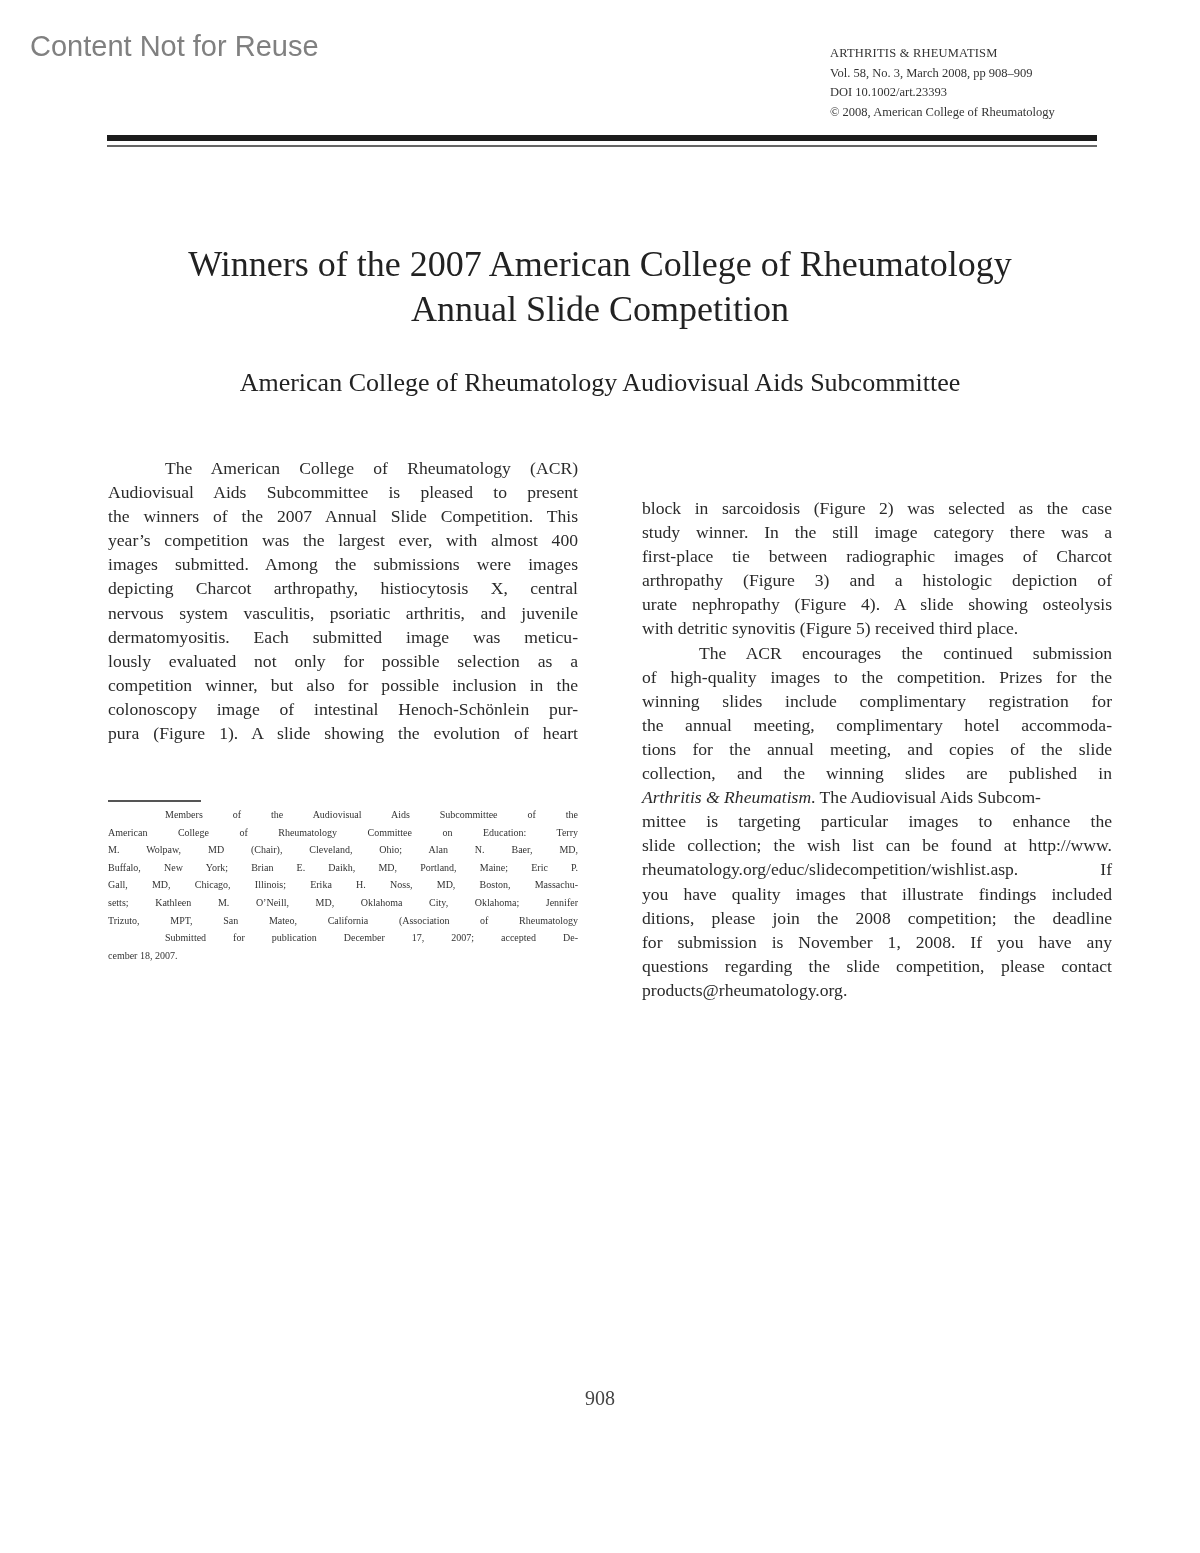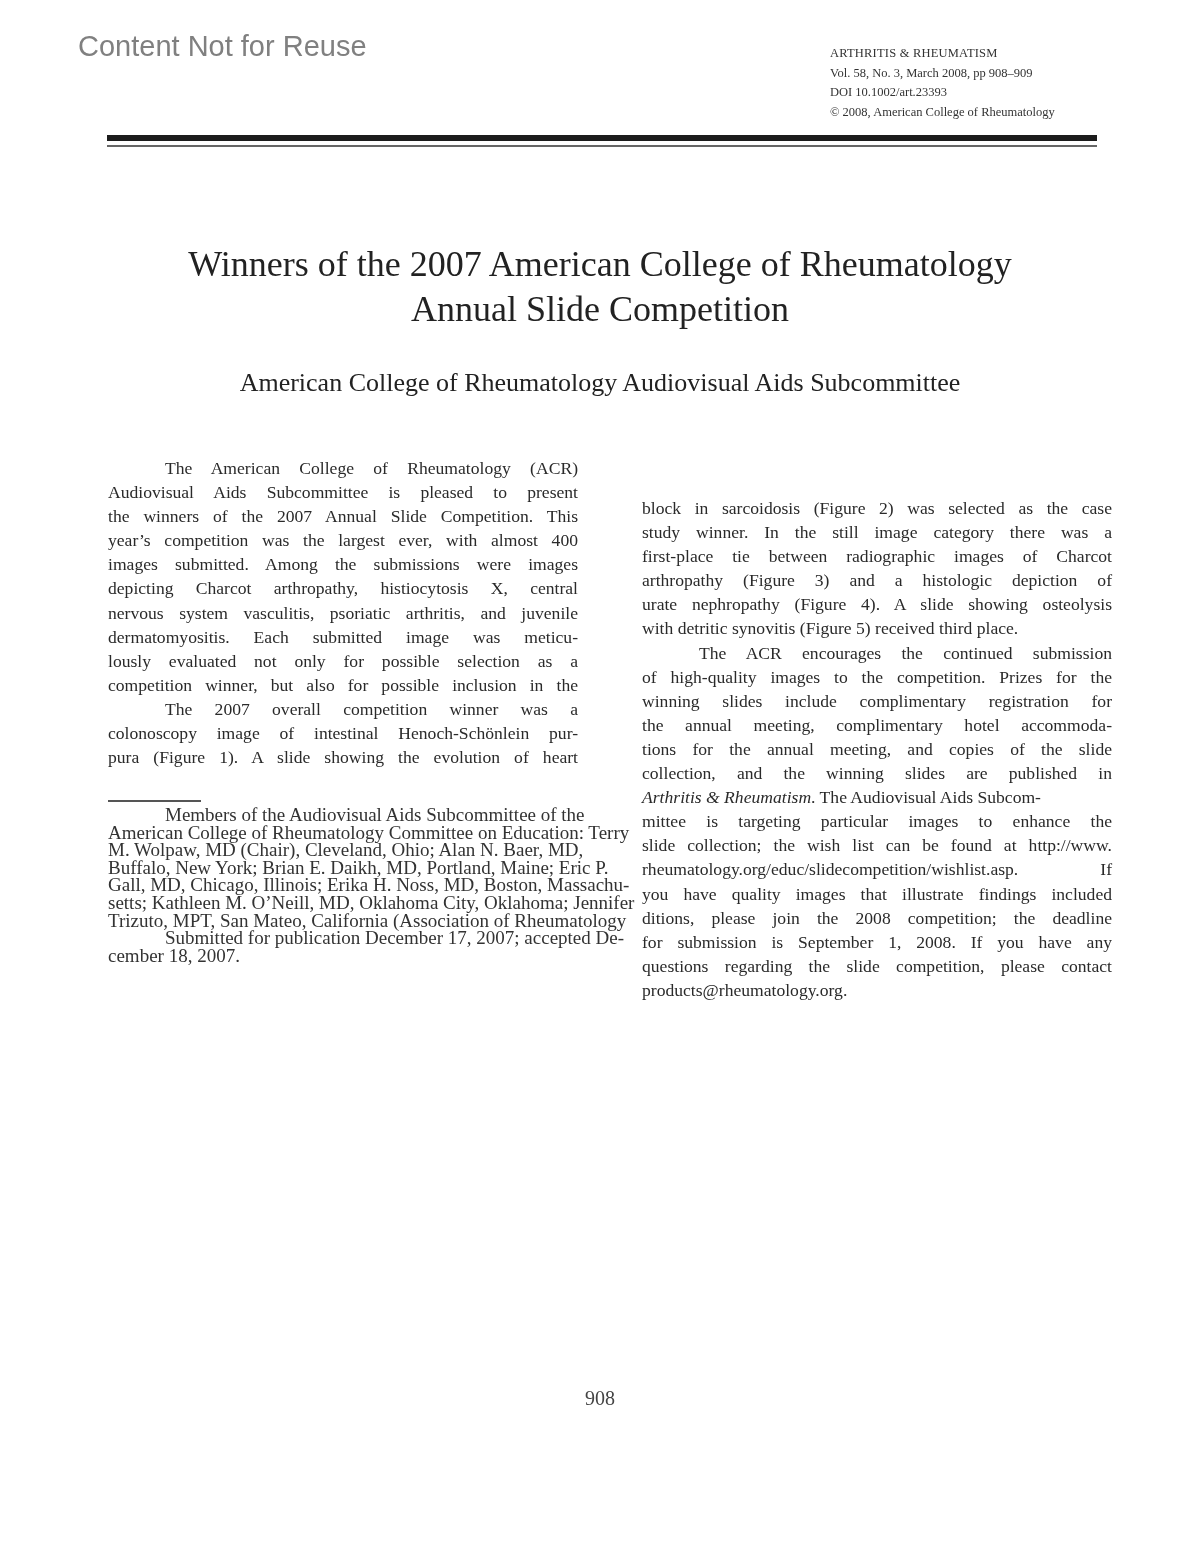--- a/index.html
+++ b/index.html
@@ -1,35 +1,35 @@
 <!DOCTYPE html>
 <html><head>
 <meta charset="utf-8">
 <style>
   html, body { margin: 0; padding: 0; background: #ffffff; }
   body { width: 1200px; height: 1553px; position: relative; overflow: hidden;
          font-family: "Liberation Serif", "DejaVu Serif", serif; color: #2a2a2a; }
   .watermark { position: absolute; left: 30px; top: 30px; font-family: "Liberation Sans", "DejaVu Sans", sans-serif;
-               font-size: 29px; color: #808080; letter-spacing: 0px; margin-left: 48px; }
+               font-size: 29px; color: #808080; letter-spacing: 0px; }
   .journal-info { position: absolute; left: 830px; top: 44px; font-size: 12.5px; line-height: 19.5px; color: #333; }
   .journal-info .jname { letter-spacing: 0.2px; }
   .rule-thick { position: absolute; left: 107px; width: 990px; top: 135px; height: 6px; background: #1c1c1c; }
   .rule-thin { position: absolute; left: 107px; width: 990px; top: 145px; height: 2px; background: #666; }
   .title { position: absolute; left: 100px; width: 1000px; top: 242px; text-align: center;
            font-size: 36px; line-height: 45px; color: #222; }
   .byline { position: absolute; left: 100px; width: 1000px; top: 366px; text-align: center;
             font-size: 26px; line-height: 34px; color: #222; }
   .col { position: absolute; width: 470px; font-size: 17.6px; line-height: 24.1px; color: #2a2a2a; }
   .col-left { left: 108px; top: 456px; }
   .col-right { left: 642px; top: 456px; margin-top: 40px; }
   .ln { display: block; text-align: justify; text-align-last: justify; white-space: nowrap; height: 24.1px; }
   .ln.last { text-align-last: left; }
   .ln.indent { text-indent: 57px; }
   .fn-rule { position: absolute; left: 108px; top: 800px; width: 93px; height: 2px; background: #555; }
-  .footnote { position: absolute; left: 108px; top: 806px; width: 470px; font-size: 19px; line-height: 17.6px; color: #333; }
+  .footnote { position: absolute; left: 108px; top: 806px; width: 470px; font-size: 10px; line-height: 17.6px; color: #333; }
   .footnote .ln { height: 17.6px; }
   .footnote .ln.indent { text-indent: 57px; }
   .page-number { position: absolute; left: 0; width: 1200px; top: 1387px; text-align: center; font-size: 20px; color: #444; }
   em { font-style: italic; }
 </style>
 </head>
 <body>
 
 <div class="watermark">Content Not for Reuse</div>
 
@@ -54,21 +54,20 @@
   <span class="ln indent">The American College of Rheumatology (ACR)</span>
   <span class="ln">Audiovisual Aids Subcommittee is pleased to present</span>
   <span class="ln">the winners of the 2007 Annual Slide Competition. This</span>
   <span class="ln">year’s competition was the largest ever, with almost 400</span>
   <span class="ln">images submitted. Among the submissions were images</span>
   <span class="ln">depicting Charcot arthropathy, histiocytosis X, central</span>
   <span class="ln">nervous system vasculitis, psoriatic arthritis, and juvenile</span>
   <span class="ln">dermatomyositis. Each submitted image was meticu-</span>
   <span class="ln">lously evaluated not only for possible selection as a</span>
   <span class="ln">competition winner, but also for possible inclusion in the</span>
-  <span class="ln indent">The 2007 overall competition winner was a</span>
   <span class="ln">colonoscopy image of intestinal Henoch-Schönlein pur-</span>
   <span class="ln">pura (Figure 1). A slide showing the evolution of heart</span>
 </div>
 
 <div class="fn-rule"></div>
 
 <div class="footnote">
   <span class="ln indent">Members of the Audiovisual Aids Subcommittee of the</span>
   <span class="ln">American College of Rheumatology Committee on Education: Terry</span>
   <span class="ln">M. Wolpaw, MD (Chair), Cleveland, Ohio; Alan N. Baer, MD,</span>
@@ -92,18 +91,18 @@
   <span class="ln">winning slides include complimentary registration for</span>
   <span class="ln">the annual meeting, complimentary hotel accommoda-</span>
   <span class="ln">tions for the annual meeting, and copies of the slide</span>
   <span class="ln">collection, and the winning slides are published in</span>
   <span class="ln last"><em>Arthritis &amp; Rheumatism</em><span>. The Audiovisual Aids Subcom-</span></span>
   <span class="ln">mittee is targeting particular images to enhance the</span>
   <span class="ln">slide collection; the wish list can be found at http://www.</span>
   <span class="ln">rheumatology.org/educ/slidecompetition/wishlist.asp.  If</span>
   <span class="ln">you have quality images that illustrate findings included</span>
   <span class="ln">ditions, please join the 2008 competition; the deadline</span>
-  <span class="ln">for submission is September 1, 2008. If you have any</span>
+  <span class="ln">for submission is November 1, 2008. If you have any</span>
   <span class="ln">questions regarding the slide competition, please contact</span>
   <span class="ln last">products@rheumatology.org.</span>
 </div>
 
 <div class="page-number">908</div>
 
 </body></html>

